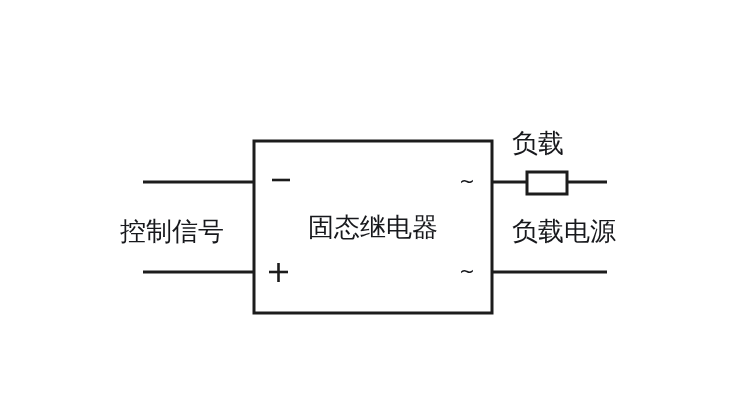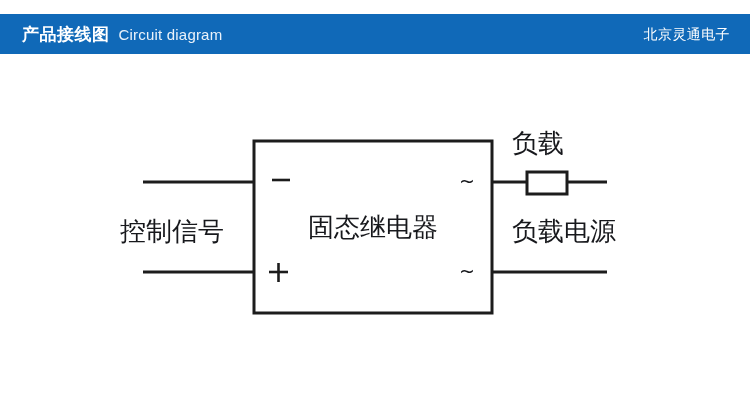--- a/index.html
+++ b/index.html
@@ -86,29 +86,20 @@
   .cjk-label {
     font-family: "DejaVu Sans", "Liberation Sans", sans-serif;
     fill: #17181c;
   }
 </style>
 </head>
 <body>
 
 <div id="page">
 
-  <div class="header-bar">
-    <div class="header-left">
-      <span class="header-title-cn">产品接线图</span>
-      <span class="header-title-en">Circuit diagram</span>
-    </div>
-    <div class="header-right">
-      <span class="header-brand">北京灵通电子</span>
-    </div>
-  </div>
 
   <div class="diagram">
     <svg width="750" height="358" viewBox="0 0 750 358" xmlns="http://www.w3.org/2000/svg">
 
       <rect x="254" y="87" width="238" height="172" fill="none" stroke="#1c1c1c" stroke-width="3"></rect>
 
       <line x1="143" y1="128" x2="255" y2="128" stroke="#1c1c1c" stroke-width="3"></line>
 
       <line x1="143" y1="218" x2="255" y2="218" stroke="#1c1c1c" stroke-width="3"></line>
 

